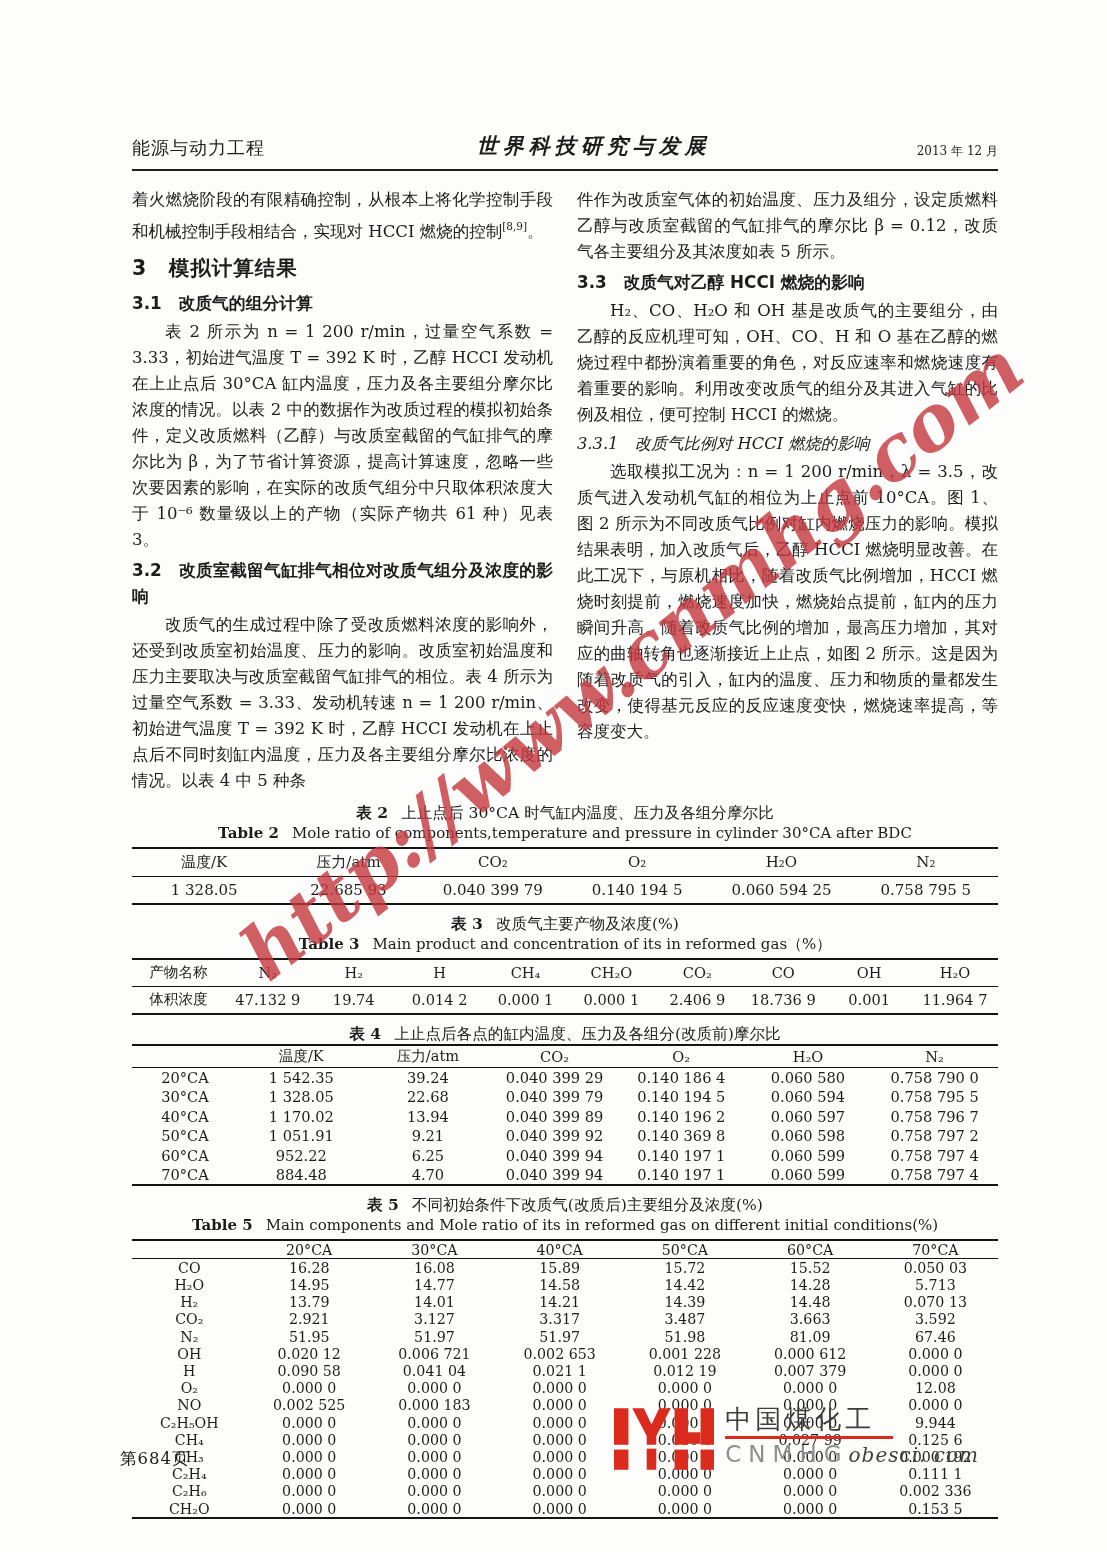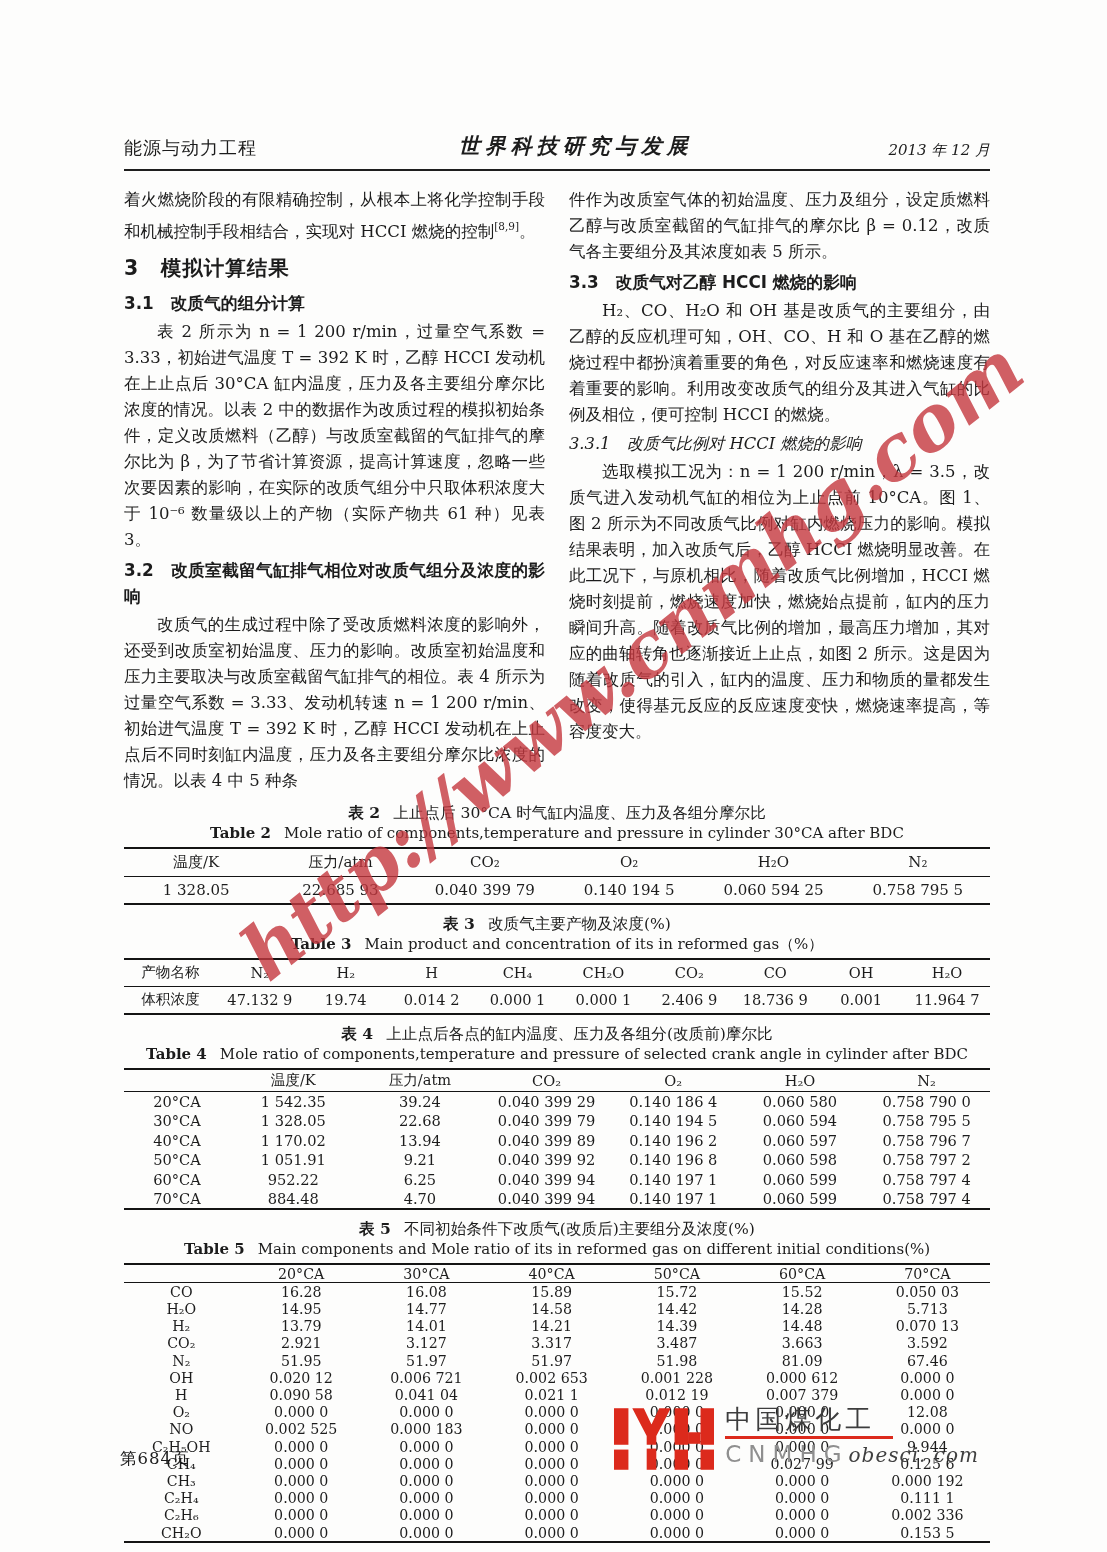--- a/index.html
+++ b/index.html
@@ -1,25 +1,25 @@
 <!DOCTYPE html>
 <html><head>
 <meta charset="utf-8">
 <style>
   html,body{margin:0;padding:0;background:#d9d9d9;}
   .page{position:relative;width:1107px;height:1552px;margin:0 auto;background:#fdfdfc;
         font-family:"DejaVu Serif","Liberation Serif",serif;color:#1c1c1c;overflow:hidden;}
-  .content{position:absolute;left:124px;width:866px;top:132px;}
+  .content{position:absolute;left:132px;width:866px;top:132px;}
 
   
   .page-header{display:flex;justify-content:space-between;align-items:flex-end;
                border-bottom:2.5px solid #1e1e1e;padding-bottom:9px;}
   .journal-field{font-family:"DejaVu Sans","Liberation Sans",sans-serif;font-size:18px;letter-spacing:1px;}
   .journal-title{font-style:italic;font-weight:bold;font-size:21px;letter-spacing:5px;margin-left:6px;}
-  .issue-date{font-size:15px;font-style:italic;}
+  .issue-date{font-size:12px;}
 
   
   .columns{display:flex;gap:24px;margin-top:16px;}
   .col{flex:1;font-size:16.5px;line-height:26px;text-align:justify;}
   .col p{margin:0;}
   .col p.ind{text-indent:2em;}
   .h-sec{font-family:"DejaVu Sans","Liberation Sans",sans-serif;font-weight:bold;
          font-size:20.5px;margin:10px 0 9px;letter-spacing:1px;}
   .h-sub{font-family:"DejaVu Sans","Liberation Sans",sans-serif;font-weight:bold;
          font-size:16.8px;margin:4px 0 3px;}
@@ -144,21 +144,20 @@
             <td>0.000 1</td>
             <td>2.406 9</td>
             <td>18.736 9</td>
             <td>0.001</td>
             <td>11.964 7</td>
           </tr>
         </tbody>
     </table>
 
     <div class="tbl-title-zh"><span class="tbl-lbl">表 4</span><span>上止点后各点的缸内温度、压力及各组分(改质前)摩尔比</span></div>
-    <div class="tbl-title-en"><span class="tbl-lbl">Table 4</span><span>Mole ratio of components,temperature and pressure of selected crank angle in cylinder after BDC</span></div>
     <table class="tbl" id="table4">
       <thead>
           <tr>
             <th></th>
             <th>温度/K</th>
             <th>压力/atm</th>
             <th>CO₂</th>
             <th>O₂</th>
             <th>H₂O</th>
             <th>N₂</th>
@@ -190,21 +189,21 @@
             <td>0.040 399 89</td>
             <td>0.140 196 2</td>
             <td>0.060 597</td>
             <td>0.758 796 7</td>
           </tr>
           <tr>
             <td>50°CA</td>
             <td>1 051.91</td>
             <td>9.21</td>
             <td>0.040 399 92</td>
-            <td>0.140 196 8</td>
+            <td>0.140 369 8</td>
             <td>0.060 598</td>
             <td>0.758 797 2</td>
           </tr>
           <tr>
             <td>60°CA</td>
             <td>952.22</td>
             <td>6.25</td>
             <td>0.040 399 94</td>
             <td>0.140 197 1</td>
             <td>0.060 599</td>

